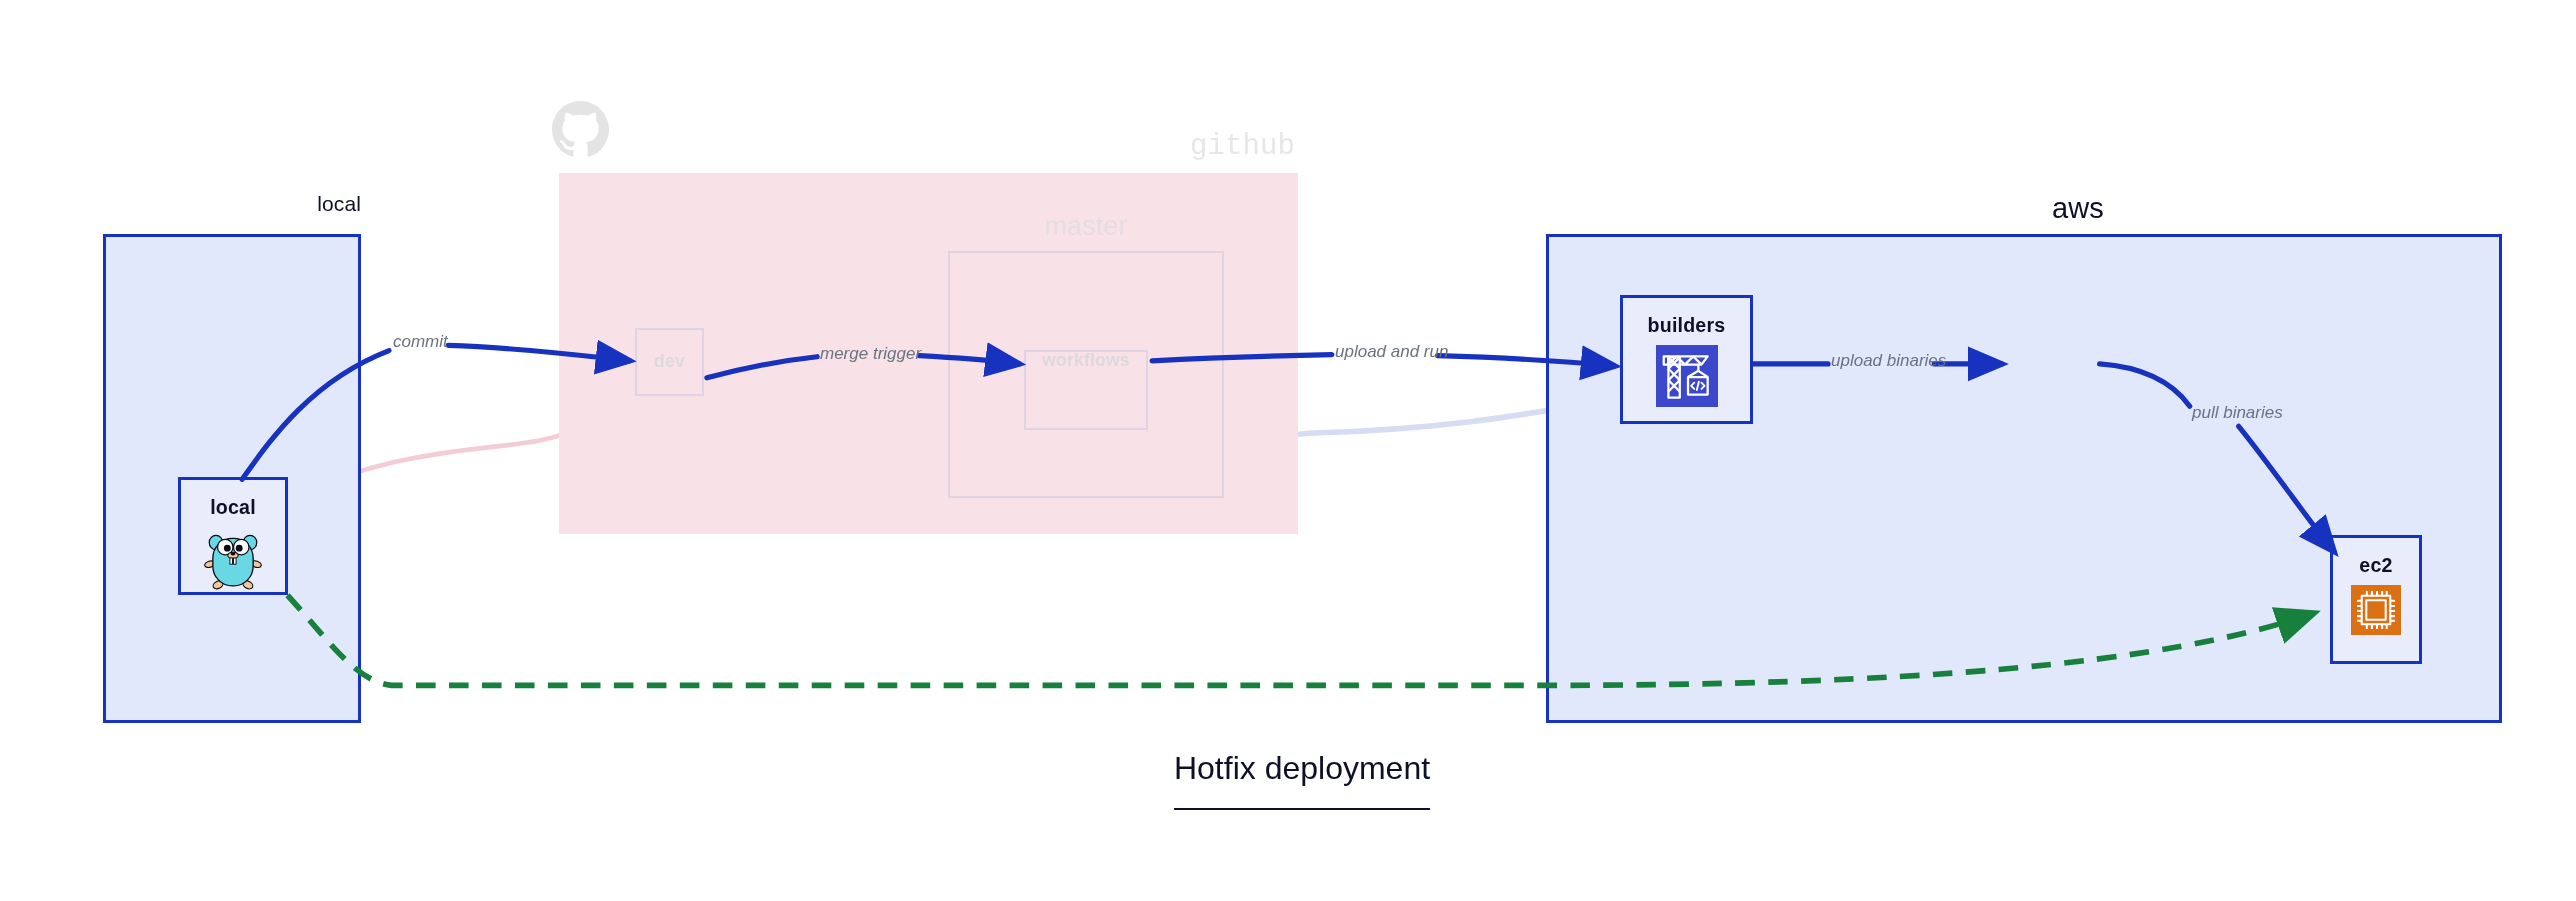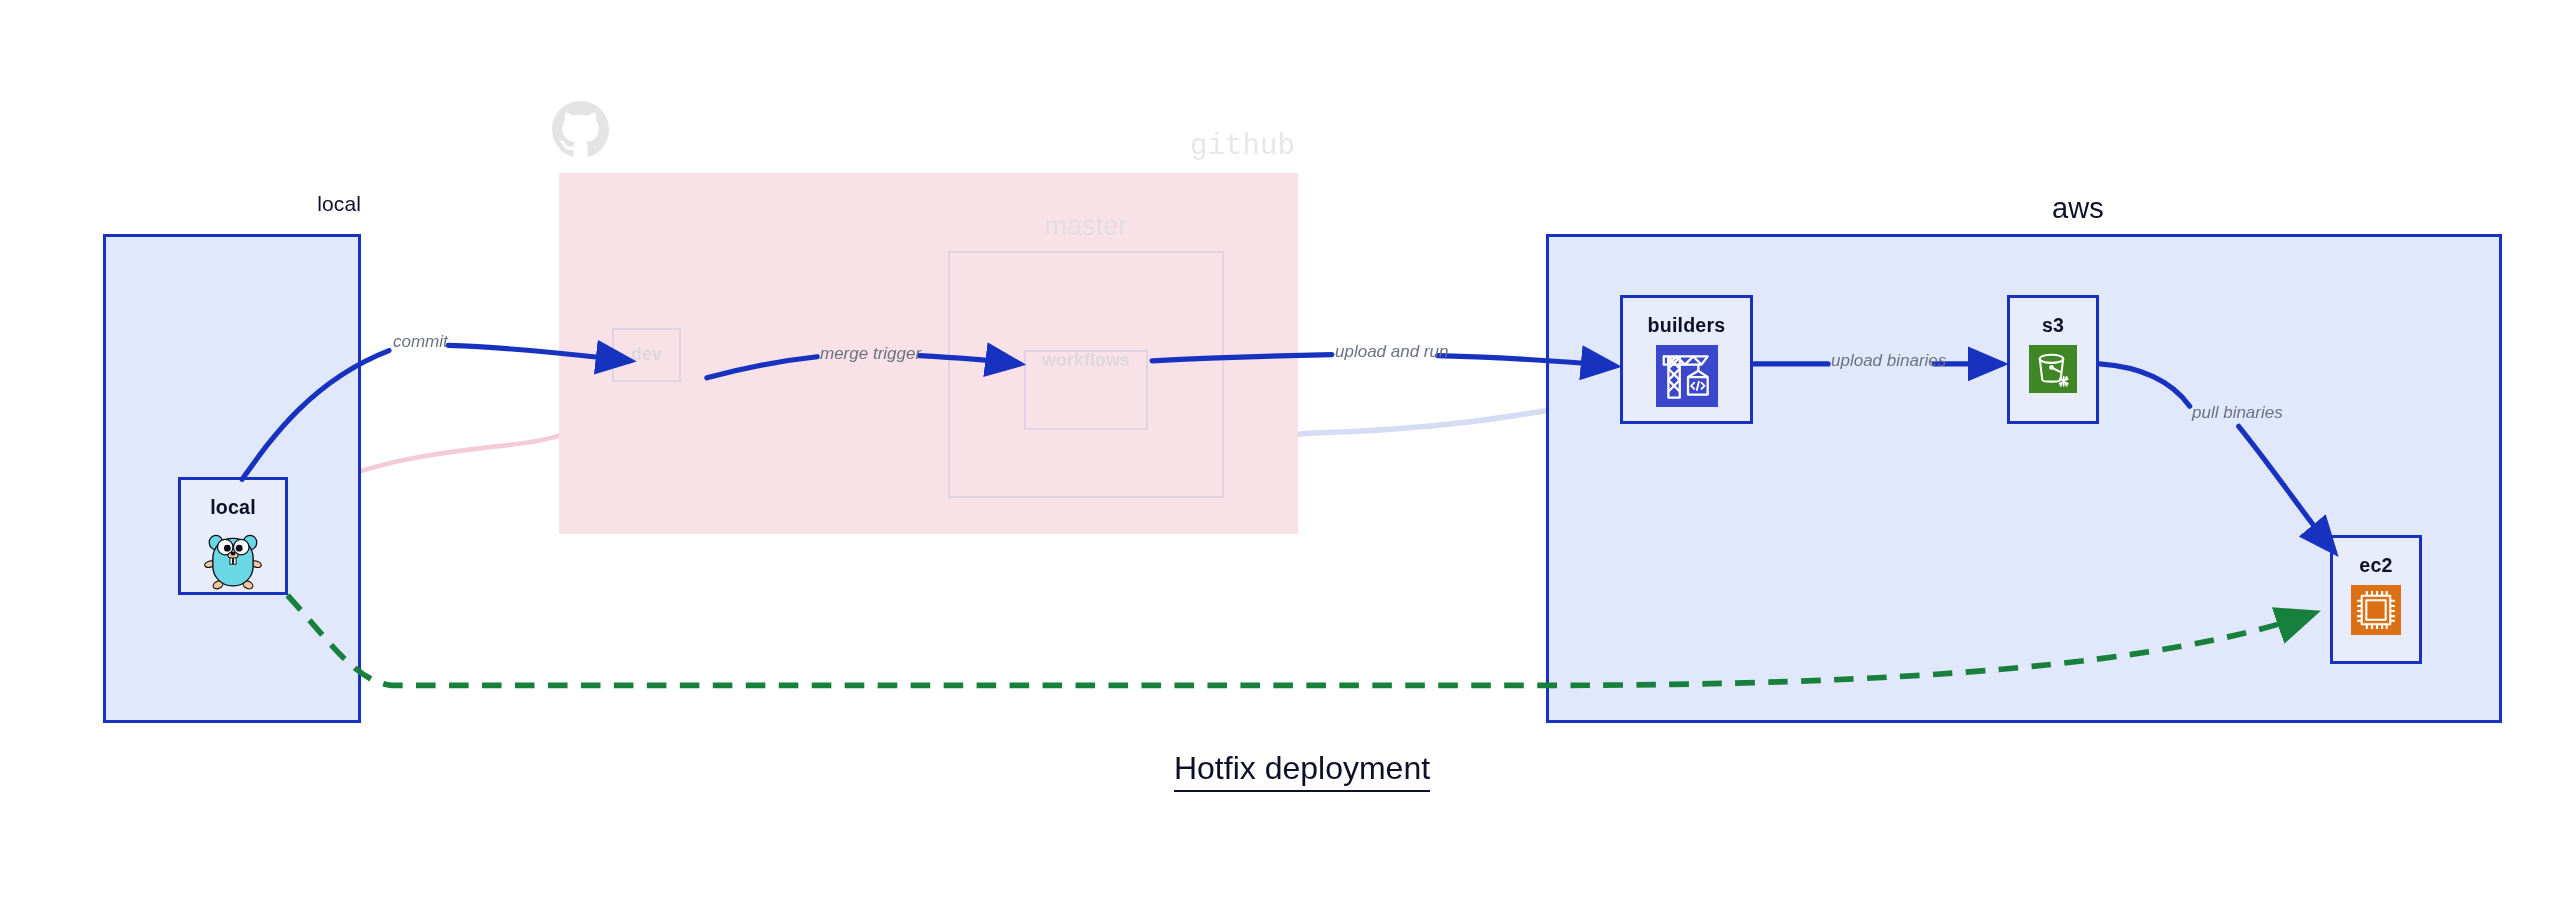--- a/index.html
+++ b/index.html
@@ -44,35 +44,35 @@
   .node .nicon{margin-top:9.3px;}
 
   .n-code{left:178px;top:477px;width:110px;height:118px;}
   .n-builders{left:1620px;top:295px;width:133px;height:129px;}
   .n-s3{left:2007px;top:295px;width:92px;height:129px;}
   .n-ec2{left:2330px;top:535px;width:92px;height:129px;}
 
   
   .node.faded{background:transparent;border:2.6px solid #ded4e6;}
   .node.faded .ntitle{color:#ddd8dd;}
-  .n-dev{left:612px;top:328px;width:69px;height:54px;justify-content:center;}
+  .n-dev{left:635px;top:328px;width:69px;height:68px;justify-content:center;}
   .n-dev .ntitle{margin-top:0;font-size:17.5px;}
   .n-workflows{left:1024px;top:350px;width:124px;height:80px;justify-content:flex-start;}
   .n-workflows .ntitle{margin-top:0;font-size:17.5px;}
 
   
   .elabel{position:absolute;font-style:italic;font-size:17px;color:#6b7280;
     white-space:nowrap;background:transparent;line-height:1;}
 
   
   .diagram-title{
     position:absolute;left:0;top:750px;width:2604px;text-align:center;
     font-size:32px;color:#0d1026;
   }
-  .diagram-title span{border-bottom:2.1px solid #0d1026;padding-bottom:4px;}
+  .diagram-title span{border-bottom:2.1px solid #0d1026;padding-bottom:22px;}
 
   
   .gh-logo{position:absolute;left:552px;top:101px;width:57px;height:57px;}
 </style>
 </head>
 <body>
 
 <div id="stage">
 
   <svg class="layer" viewBox="0 0 5054 1750">
@@ -170,36 +170,20 @@
         <rect x="62" y="62" width="38" height="34"></rect>
       </g>
       <g fill="none" stroke="#ffffff" stroke-width="3.6" stroke-linecap="round" stroke-linejoin="round">
         <path d="M74 73 L68 79 L74 85"></path>
         <path d="M88 73 L94 79 L88 85"></path>
         <path d="M83 71 L79 87"></path>
       </g>
     </svg>
   </div>
 
-  <div class="node n-s3">
-    <div class="ntitle">s3</div>
-    <svg class="nicon" width="48" height="48" viewBox="0 0 94 94">
-      <rect x="0" y="0" width="94" height="94" fill="#3f8624"></rect>
-      <g fill="none" stroke="#ffffff" stroke-width="4" stroke-linecap="round" stroke-linejoin="round">
-        <ellipse cx="44" cy="27" rx="23" ry="8"></ellipse>
-        <path d="M21 27 L26 68 C26 73 62 73 62 68 L67 27"></path>
-        <path d="M44 44 L62 53"></path>
-        <circle cx="44" cy="44" r="2.6" fill="#ffffff"></circle>
-      </g>
-      <g stroke="#ffffff" stroke-width="3.4" stroke-linecap="round">
-        <path d="M68 62 L68 80 M60 66 L76 76 M76 66 L60 76"></path>
-        <path d="M62 62 L64 66 M74 62 L72 66 M62 80 L64 76 M74 80 L72 76"></path>
-      </g>
-    </svg>
-  </div>
 
   <div class="node n-ec2">
     <div class="ntitle">ec2</div>
     <svg class="nicon" width="50" height="50" viewBox="0 0 98 98">
       <rect x="0" y="0" width="98" height="98" fill="#db7014"></rect>
       <g fill="none" stroke="#ffffff" stroke-width="4" stroke-linejoin="round">
         <rect x="21" y="21" width="56" height="56"></rect>
         <rect x="30" y="30" width="38" height="38"></rect>
       </g>
       <g stroke="#ffffff" stroke-width="4" stroke-linecap="butt">

